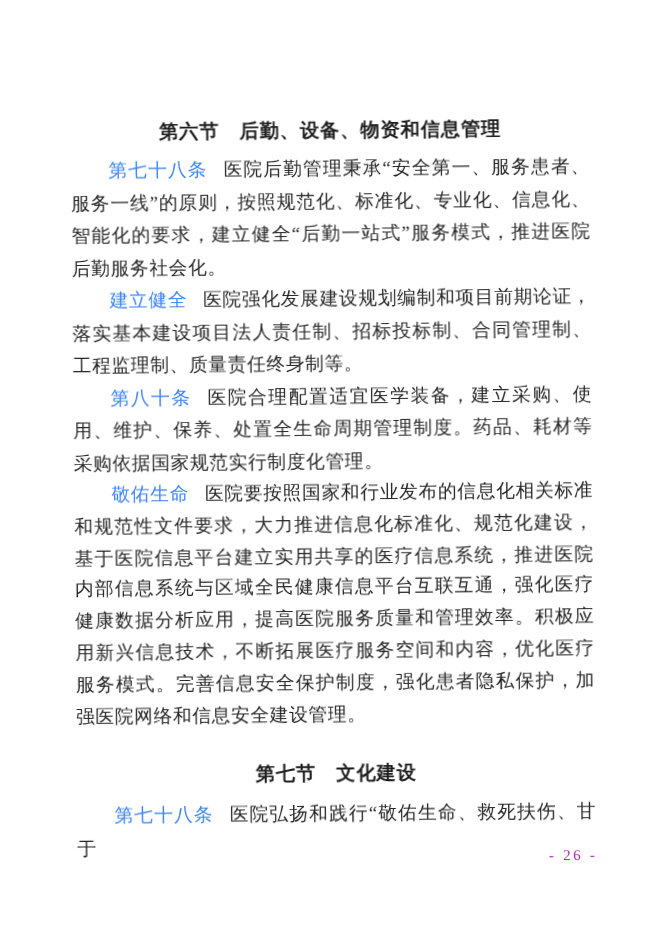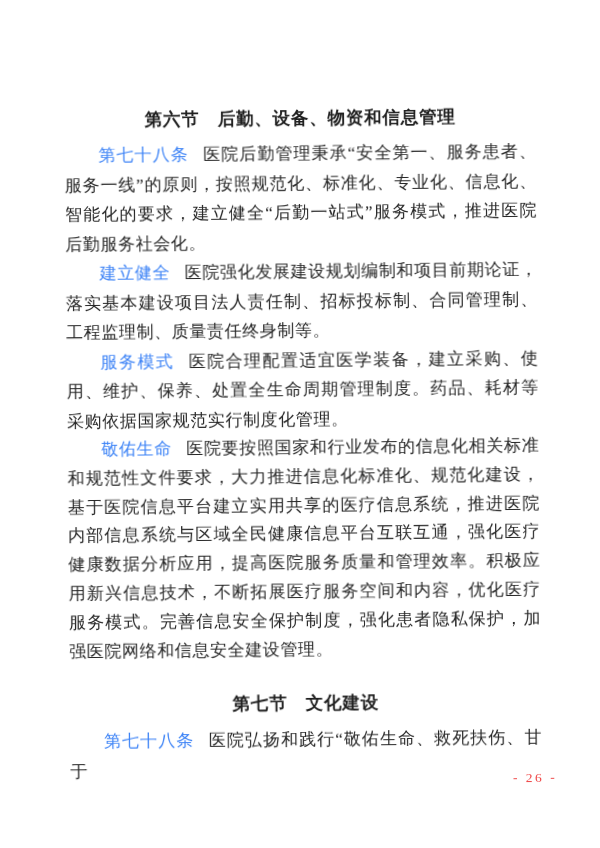--- a/index.html
+++ b/index.html
@@ -57,44 +57,44 @@
   .para.tight {
     line-height: 28.8px;
   }
   .para .lead {
     font-weight: 400;
     color: #3b82f6;
     margin-right: 0.85em;
   }
   .page-number {
     position: absolute;
-    right: 79px;
+    right: 93px;
     top: 770px;
     font-size: 13.5px;
     letter-spacing: 2.5px;
-    color: #ef4444;
+    color: #a21caf;
     transform: rotate(-0.55deg);
     filter: blur(0.15px);
   }
 </style>
 </head>
 <body>
 
 <div class="doc-page">
 
   <div class="content">
 
     <section>
       <h1 class="section-heading">第六节　后勤、设备、物资和信息管理</h1>
 
       <p class="para"><b class="lead">第七十八条</b><span>医院后勤管理秉承“安全第一、服务患者、服务一线”的原则，按照规范化、标准化、专业化、信息化、智能化的要求，建立健全“后勤一站式”服务模式，推进医院后勤服务社会化。</span></p>
 
       <p class="para"><b class="lead">建立健全</b><span>医院强化发展建设规划编制和项目前期论证，落实基本建设项目法人责任制、招标投标制、合同管理制、工程监理制、质量责任终身制等。</span></p>
 
-      <p class="para"><b class="lead">服务模式</b><span>医院合理配置适宜医学装备，建立采购、使用、维护、保养、处置全生命周期管理制度。药品、耗材等采购依据国家规范实行制度化管理。</span></p>
+      <p class="para"><b class="lead">第八十条</b><span>医院合理配置适宜医学装备，建立采购、使用、维护、保养、处置全生命周期管理制度。药品、耗材等采购依据国家规范实行制度化管理。</span></p>
 
       <p class="para tight"><b class="lead">敬佑生命</b><span>医院要按照国家和行业发布的信息化相关标准和规范性文件要求，大力推进信息化标准化、规范化建设，基于医院信息平台建立实用共享的医疗信息系统，推进医院内部信息系统与区域全民健康信息平台互联互通，强化医疗健康数据分析应用，提高医院服务质量和管理效率。积极应用新兴信息技术，不断拓展医疗服务空间和内容，优化医疗服务模式。完善信息安全保护制度，强化患者隐私保护，加强医院网络和信息安全建设管理。</span></p>
     </section>
 
     <section>
       <h1 class="section-heading second">第七节　文化建设</h1>
 
       <p class="para"><b class="lead">第七十八条</b><span>医院弘扬和践行“敬佑生命、救死扶伤、甘于</span></p>
     </section>
 

